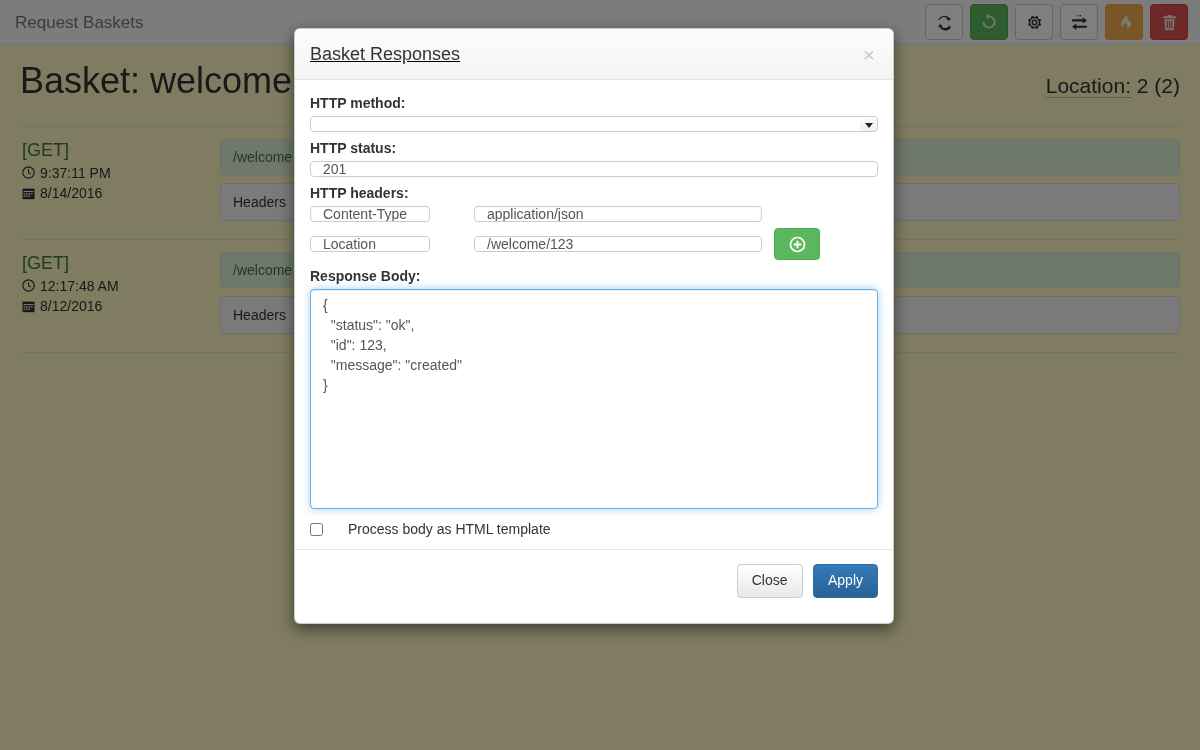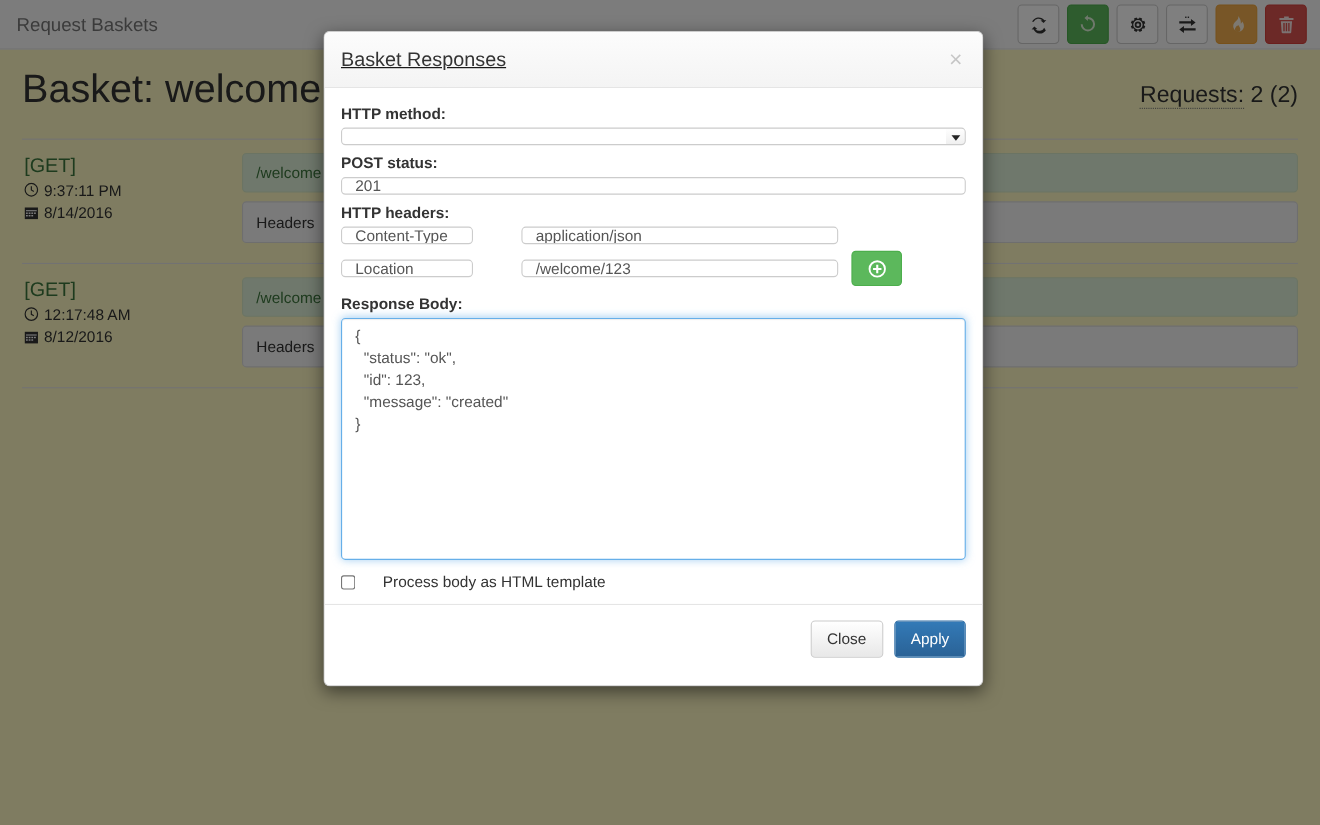--- a/index.html
+++ b/index.html
@@ -293,21 +293,21 @@
         </svg>
       </div>
 
     </div>
   </div>
 
   <div class="container">
     <div class="page-head">
       <h1 class="page-title">Basket: welcome</h1>
       <div class="req-count">
-        <span class="dotted">Requests:</span>
+        <span class="dotted">Location:</span>
         <span>2 (2)</span>
       </div>
     </div>
     <div class="hr"></div>
 
     <div class="req-row">
       <div class="req-meta">
         <div class="req-method">[GET]</div>
         <div class="req-time">
           <svg width="13" height="13" viewBox="0 0 16 16">
@@ -388,21 +388,21 @@
       <label class="flabel">HTTP method:</label>
       <div class="select-wrap">
         <select class="finput">
           <option>POST</option>
         </select>
         <span class="select-arrow"></span>
       </div>
     </div>
 
     <div class="fgroup">
-      <label class="flabel">POST status:</label>
+      <label class="flabel">HTTP status:</label>
       <input class="finput" type="text" value="201" style="">
     </div>
 
     <div class="fgroup">
       <label class="flabel">HTTP headers:</label>
 
       <div class="hdr-row">
         <div class="hdr-name">
           <input class="finput" type="text" value="Content-Type" style="">
         </div>

